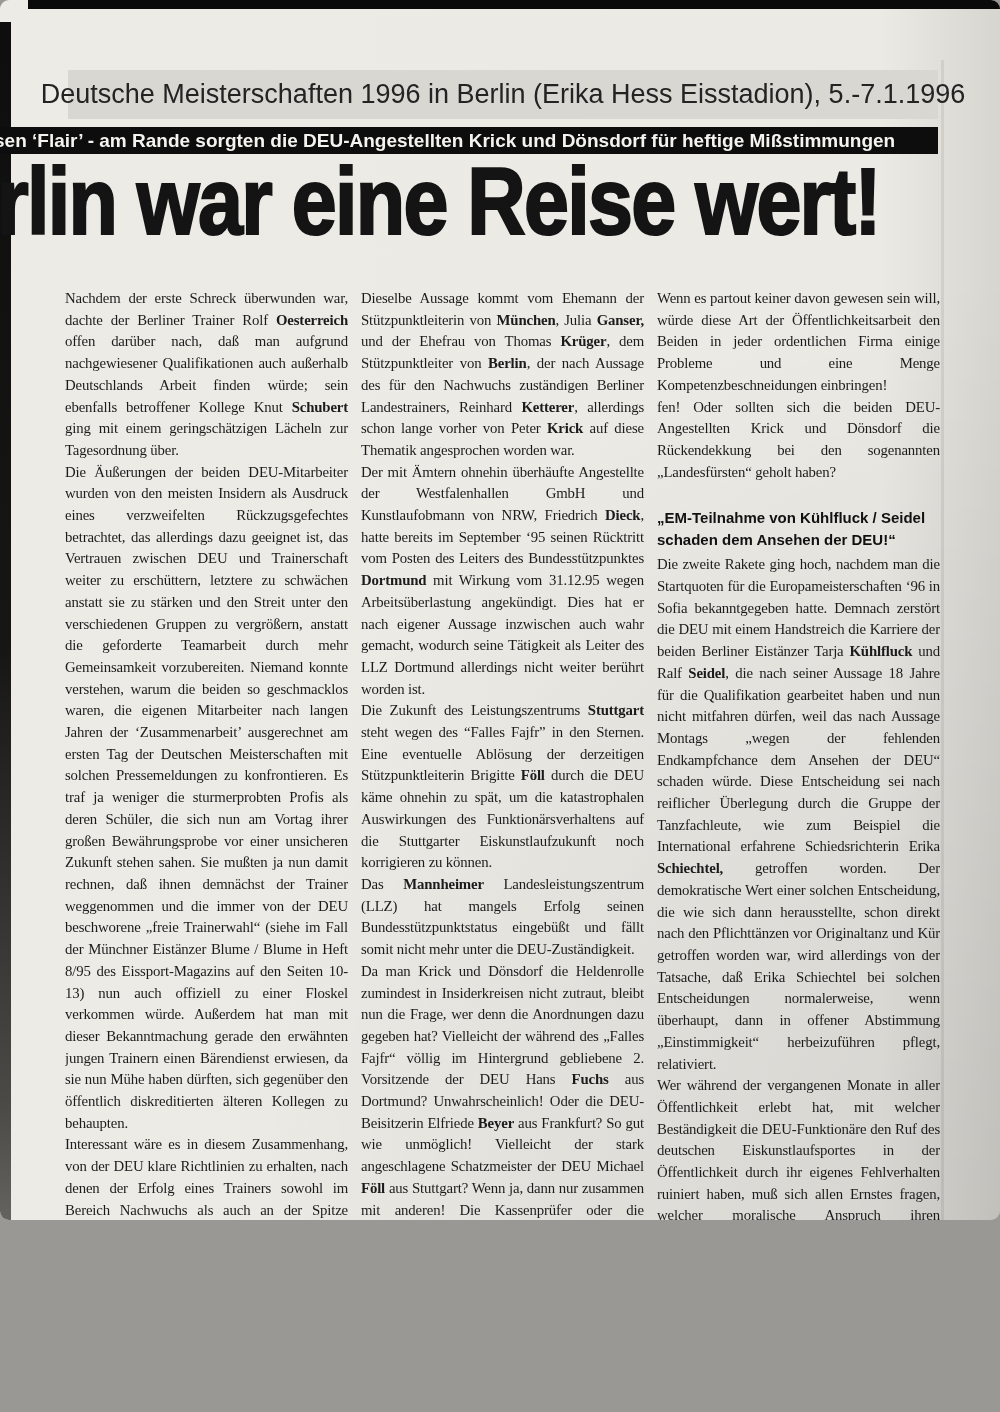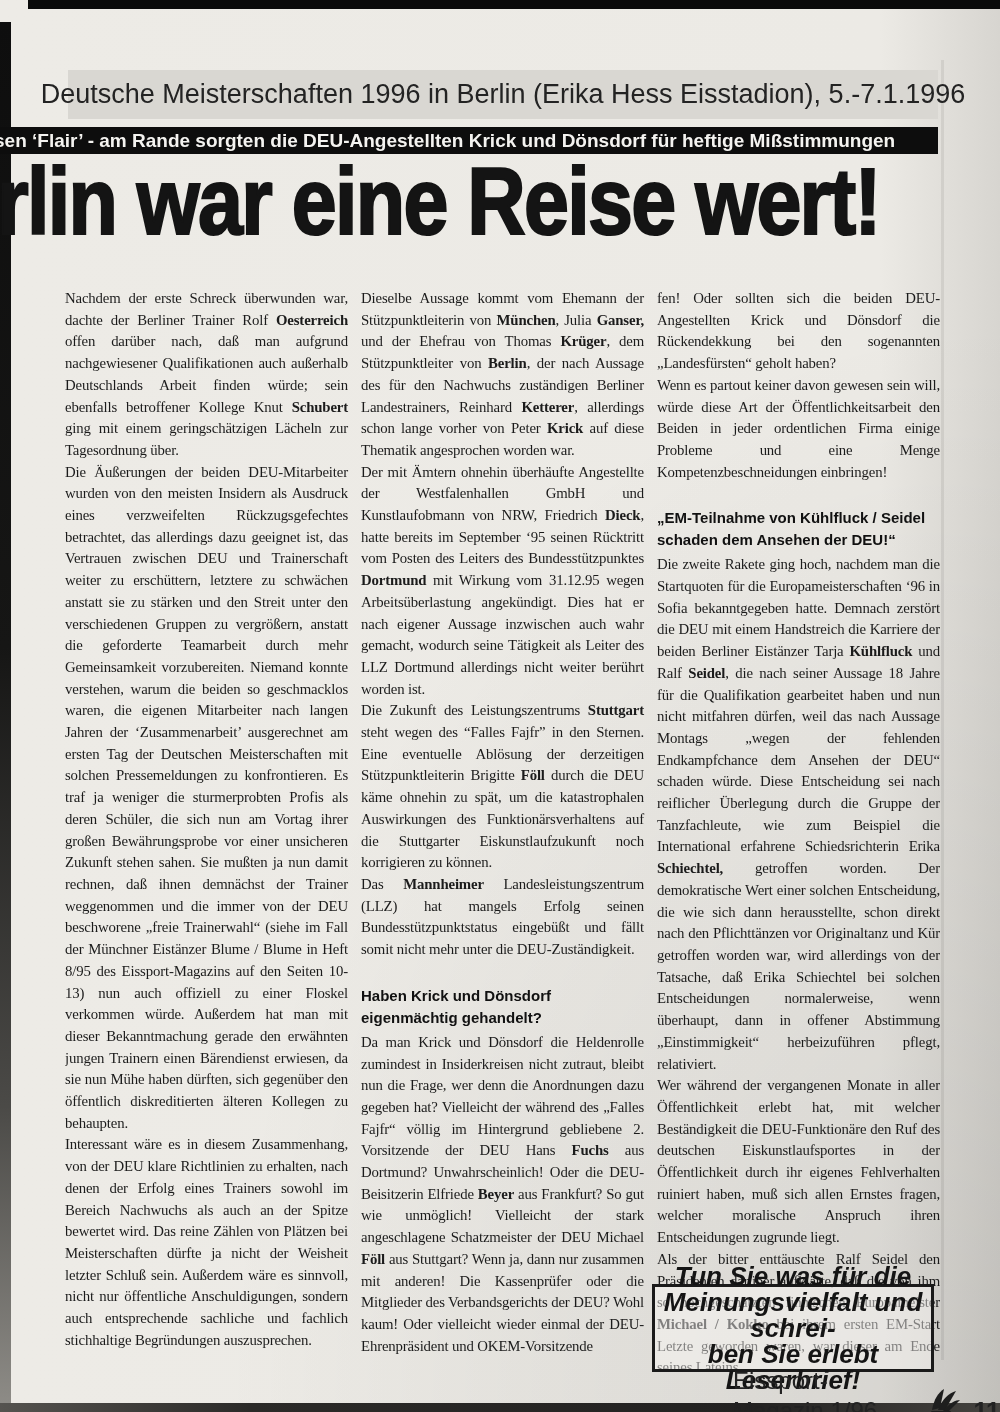--- a/index.html
+++ b/index.html
@@ -1,22 +1,22 @@
 <!DOCTYPE html>
 <html><head>
 <meta charset="utf-8">
 <style>
   html,body{margin:0;padding:0;background:#9a9894;}
   .page{
-    position:relative;width:1000px;height:1412px;overflow:hidden;
+    position:relative;width:1000px;height:1220px;overflow:hidden;
     background:
       radial-gradient(ellipse at 100% 100%, rgba(0,0,0,0.10), transparent 55%),
       linear-gradient(90deg, #edebe6 0%, #eceae5 88%, #dedCD7 96%, #d7d5d0 100%),
       #eceae5;
-    font-family:"Liberation Serif", serif;color:#1c1c1c;
+    font-family:"Liberation Serif", serif;color:#1c1c1c;border-radius:9px;
   }
   
   .edge-top{position:absolute;left:28px;top:0;width:972px;height:9px;background:#0a0a0a;}
   .edge-left{position:absolute;left:0;top:22px;width:11px;height:1390px;
     background:linear-gradient(180deg,#0e0e0e 0%,#161615 45%,#4b4a47 78%,#8f8d88 100%);}
   .edge-bottom{position:absolute;left:0;top:1403px;width:1000px;height:9px;
     background:linear-gradient(90deg,#55534f,#2b2a28 25%,#232221 75%,#45433f);}
   .right-shadow{position:absolute;top:60px;left:941px;width:3px;height:1300px;
     background:rgba(0,0,0,0.07);}
 
@@ -101,26 +101,25 @@
         <p class="para"><span>Nachdem der erste Schreck überwunden war, dachte der Berliner Trainer Rolf </span><b>Oesterreich</b><span> offen darüber nach, daß man aufgrund nachgewiesener Qualifikationen auch außerhalb Deutschlands Arbeit finden würde; sein ebenfalls betroffener Kollege Knut </span><b>Schubert</b><span> ging mit einem geringschätzigen Lächeln zur Tagesordnung über.</span></p>
         <p class="para"><span>Die Äußerungen der beiden DEU-Mitarbeiter wurden von den meisten Insidern als Ausdruck eines verzweifelten Rückzugsgefechtes betrachtet, das allerdings dazu geeignet ist, das Vertrauen zwischen DEU und Trainerschaft weiter zu erschüttern, letztere zu schwächen anstatt sie zu stärken und den Streit unter den verschiedenen Gruppen zu vergrößern, anstatt die geforderte Teamarbeit durch mehr Gemeinsamkeit vorzubereiten. Niemand konnte verstehen, warum die beiden so geschmacklos waren, die eigenen Mitarbeiter nach langen Jahren der ‘Zusammenarbeit’ ausgerechnet am ersten Tag der Deutschen Meisterschaften mit solchen Pressemeldungen zu konfrontieren. Es traf ja weniger die sturmerprobten Profis als deren Schüler, die sich nun am Vortag ihrer großen Bewährungsprobe vor einer unsicheren Zukunft stehen sahen. Sie mußten ja nun damit rechnen, daß ihnen demnächst der Trainer weggenommen und die immer von der DEU beschworene „freie Trainerwahl“ (siehe im Fall der Münchner Eistänzer Blume / Blume in Heft 8/95 des Eissport-Magazins auf den Seiten 10-13) nun auch offiziell zu einer Floskel verkommen würde. Außerdem hat man mit dieser Bekanntmachung gerade den erwähnten jungen Trainern einen Bärendienst erwiesen, da sie nun Mühe haben dürften, sich gegenüber den öffentlich diskreditierten älteren Kollegen zu behaupten.</span></p>
         <p class="para"><span>Interessant wäre es in diesem Zusammenhang, von der DEU klare Richtlinien zu erhalten, nach denen der Erfolg eines Trainers sowohl im Bereich Nachwuchs als auch an der Spitze bewertet wird. Das reine Zählen von Plätzen bei Meisterschaften dürfte ja nicht der Weisheit letzter Schluß sein. Außerdem wäre es sinnvoll, nicht nur öffentliche Anschuldigungen, sondern auch entsprechende sachliche und fachlich stichhaltige Begründungen auszusprechen.</span></p>
         <h3 class="subhead"><span>Stützpunktleiter verwundert</span></h3>
       </div>
       <div class="col">
         <p class="para"><span>Dieselbe Aussage kommt vom Ehemann der Stützpunktleiterin von </span><b>München</b><span>, Julia </span><b>Ganser,</b><span> und der Ehefrau von Thomas </span><b>Krüger</b><span>, dem Stützpunktleiter von </span><b>Berlin</b><span>, der nach Aussage des für den Nachwuchs zuständigen Berliner Landestrainers, Reinhard </span><b>Ketterer</b><span>, allerdings schon lange vorher von Peter </span><b>Krick</b><span> auf diese Thematik angesprochen worden war.</span></p>
         <p class="para"><span>Der mit Ämtern ohnehin überhäufte Angestellte der Westfalenhallen GmbH und Kunstlaufobmann von NRW, Friedrich </span><b>Dieck</b><span>, hatte bereits im September ‘95 seinen Rücktritt vom Posten des Leiters des Bundesstützpunktes </span><b>Dortmund</b><span> mit Wirkung vom 31.12.95 wegen Arbeitsüberlastung angekündigt. Dies hat er nach eigener Aussage inzwischen auch wahr gemacht, wodurch seine Tätigkeit als Leiter des LLZ Dortmund allerdings nicht weiter berührt worden ist.</span></p>
         <p class="para"><span>Die Zukunft des Leistungszentrums </span><b>Stuttgart</b><span> steht wegen des “Falles Fajfr” in den Sternen. Eine eventuelle Ablösung der derzeitigen Stützpunktleiterin Brigitte </span><b>Föll</b><span> durch die DEU käme ohnehin zu spät, um die katastrophalen Auswirkungen des Funktionärsverhaltens auf die Stuttgarter Eiskunstlaufzukunft noch korrigieren zu können.</span></p>
         <p class="para"><span>Das </span><b>Mannheimer</b><span> Landesleistungszentrum (LLZ) hat mangels Erfolg seinen Bundesstützpunktstatus eingebüßt und fällt somit nicht mehr unter die DEU-Zuständigkeit.</span></p>
-        <h3 class="subhead"><span>Haben Krick und Dönsdorf eigenmächtig gehandelt?</span></h3>
         <p class="para"><span>Da man Krick und Dönsdorf die Heldenrolle zumindest in Insiderkreisen nicht zutraut, bleibt nun die Frage, wer denn die Anordnungen dazu gegeben hat? Vielleicht der während des „Falles Fajfr“ völlig im Hintergrund gebliebene 2. Vorsitzende der DEU Hans </span><b>Fuchs</b><span> aus Dortmund? Unwahrscheinlich! Oder die DEU-Beisitzerin Elfriede </span><b>Beyer</b><span> aus Frankfurt? So gut wie unmöglich! Vielleicht der stark angeschlagene Schatzmeister der DEU Michael </span><b>Föll</b><span> aus Stuttgart? Wenn ja, dann nur zusammen mit anderen! Die Kassenprüfer oder die Mitglieder des Verbandsgerichts der DEU? Wohl kaum! Oder vielleicht wieder einmal der DEU-Ehrenpräsident und OKEM-Vorsitzende </span></p>
       </div>
       <div class="col">
+        <p class="para"><span>Wenn es partout keiner davon gewesen sein will, würde diese Art der Öffentlichkeitsarbeit den Beiden in jeder ordentlichen Firma einige Probleme und eine Menge Kompetenzbeschneidungen einbringen!</span></p>
         <p class="para"><span>fen! Oder sollten sich die beiden DEU-Angestellten Krick und Dönsdorf die Rückendekkung bei den sogenannten „Landesfürsten“ geholt haben?</span></p>
-        <p class="para"><span>Wenn es partout keiner davon gewesen sein will, würde diese Art der Öffentlichkeitsarbeit den Beiden in jeder ordentlichen Firma einige Probleme und eine Menge Kompetenzbeschneidungen einbringen!</span></p>
         <h3 class="subhead"><span>„EM-Teilnahme von Kühlfluck / Seidel schaden dem Ansehen der DEU!“</span></h3>
         <p class="para"><span>Die zweite Rakete ging hoch, nachdem man die Startquoten für die Europameisterschaften ‘96 in Sofia bekanntgegeben hatte. Demnach zerstört die DEU mit einem Handstreich die Karriere der beiden Berliner Eistänzer Tarja </span><b>Kühlfluck</b><span> und Ralf </span><b>Seidel</b><span>, die nach seiner Aussage 18 Jahre für die Qualifikation gearbeitet haben und nun nicht mitfahren dürfen, weil das nach Aussage Montags „wegen der fehlenden Endkampfchance dem Ansehen der DEU“ schaden würde. Diese Entscheidung sei nach reiflicher Überlegung durch die Gruppe der Tanzfachleute, wie zum Beispiel die International erfahrene Schiedsrichterin Erika </span><b>Schiechtel,</b><span> getroffen worden. Der demokratische Wert einer solchen Entscheidung, die wie sich dann herausstellte, schon direkt nach den Pflichttänzen vor Originaltanz und Kür getroffen worden war, wird allerdings von der Tatsache, daß Erika Schiechtel bei solchen Entscheidungen normalerweise, wenn überhaupt, dann in offener Abstimmung „Einstimmigkeit“ herbeizuführen pflegt, relativiert.</span></p>
         <p class="para"><span>Wer während der vergangenen Monate in aller Öffentlichkeit erlebt hat, mit welcher Beständigkeit die DEU-Funktionäre den Ruf des deutschen Eiskunstlaufsportes in der Öffentlichkeit durch ihr eigenes Fehlverhalten ruiniert haben, muß sich allen Ernstes fragen, welcher moralische Anspruch ihren Entscheidungen zugrunde liegt.</span></p>
         <p class="para"><span>Als der bitter enttäuschte Ralf Seidel den Präsidenten darüber aufklärte, daß die von ihm so hochgeschätzten finnischen Europameister </span><b>Michael / Kokko</b><span> bei ihrem ersten EM-Start Letzte geworden waren, war dieser am Ende seines Lateins.</span></p>
       </div>
     </div>
 
   <div class="callout">
     <div>
         <div>Tun Sie was für die</div>

